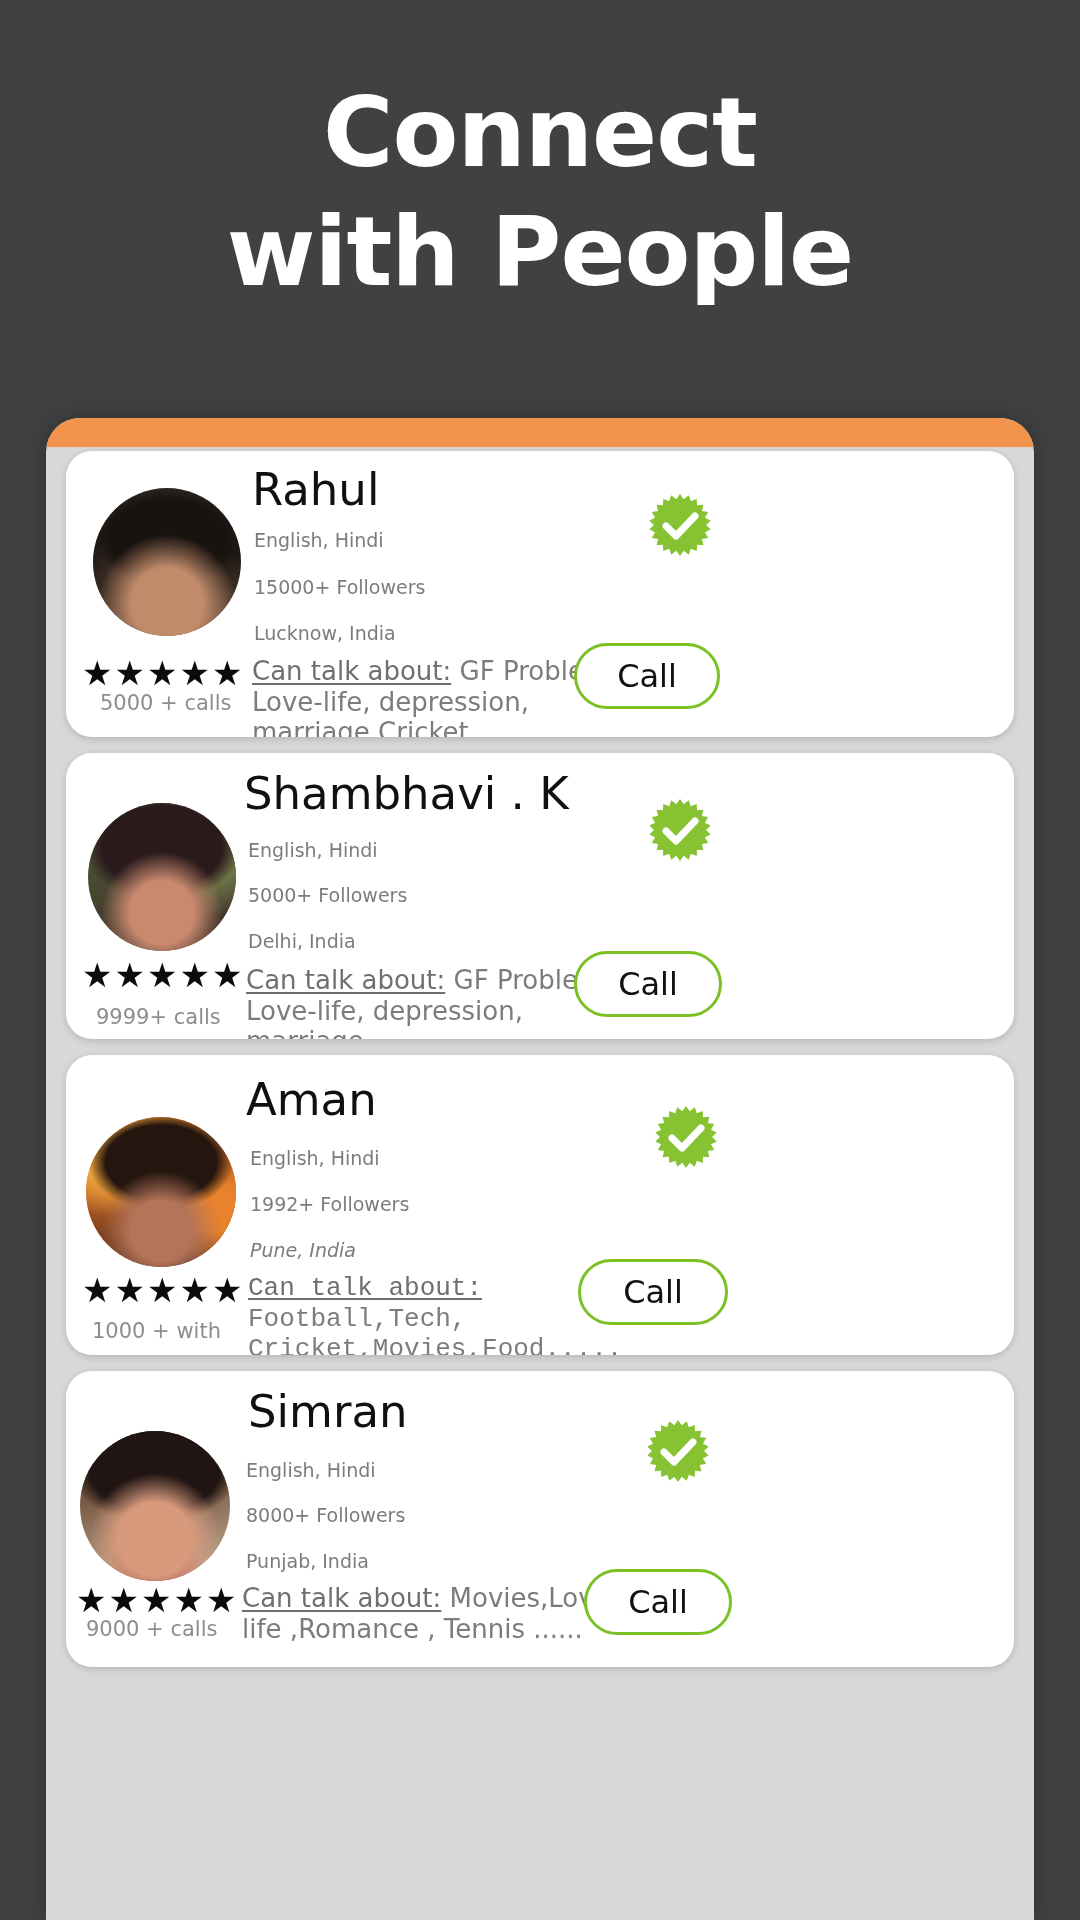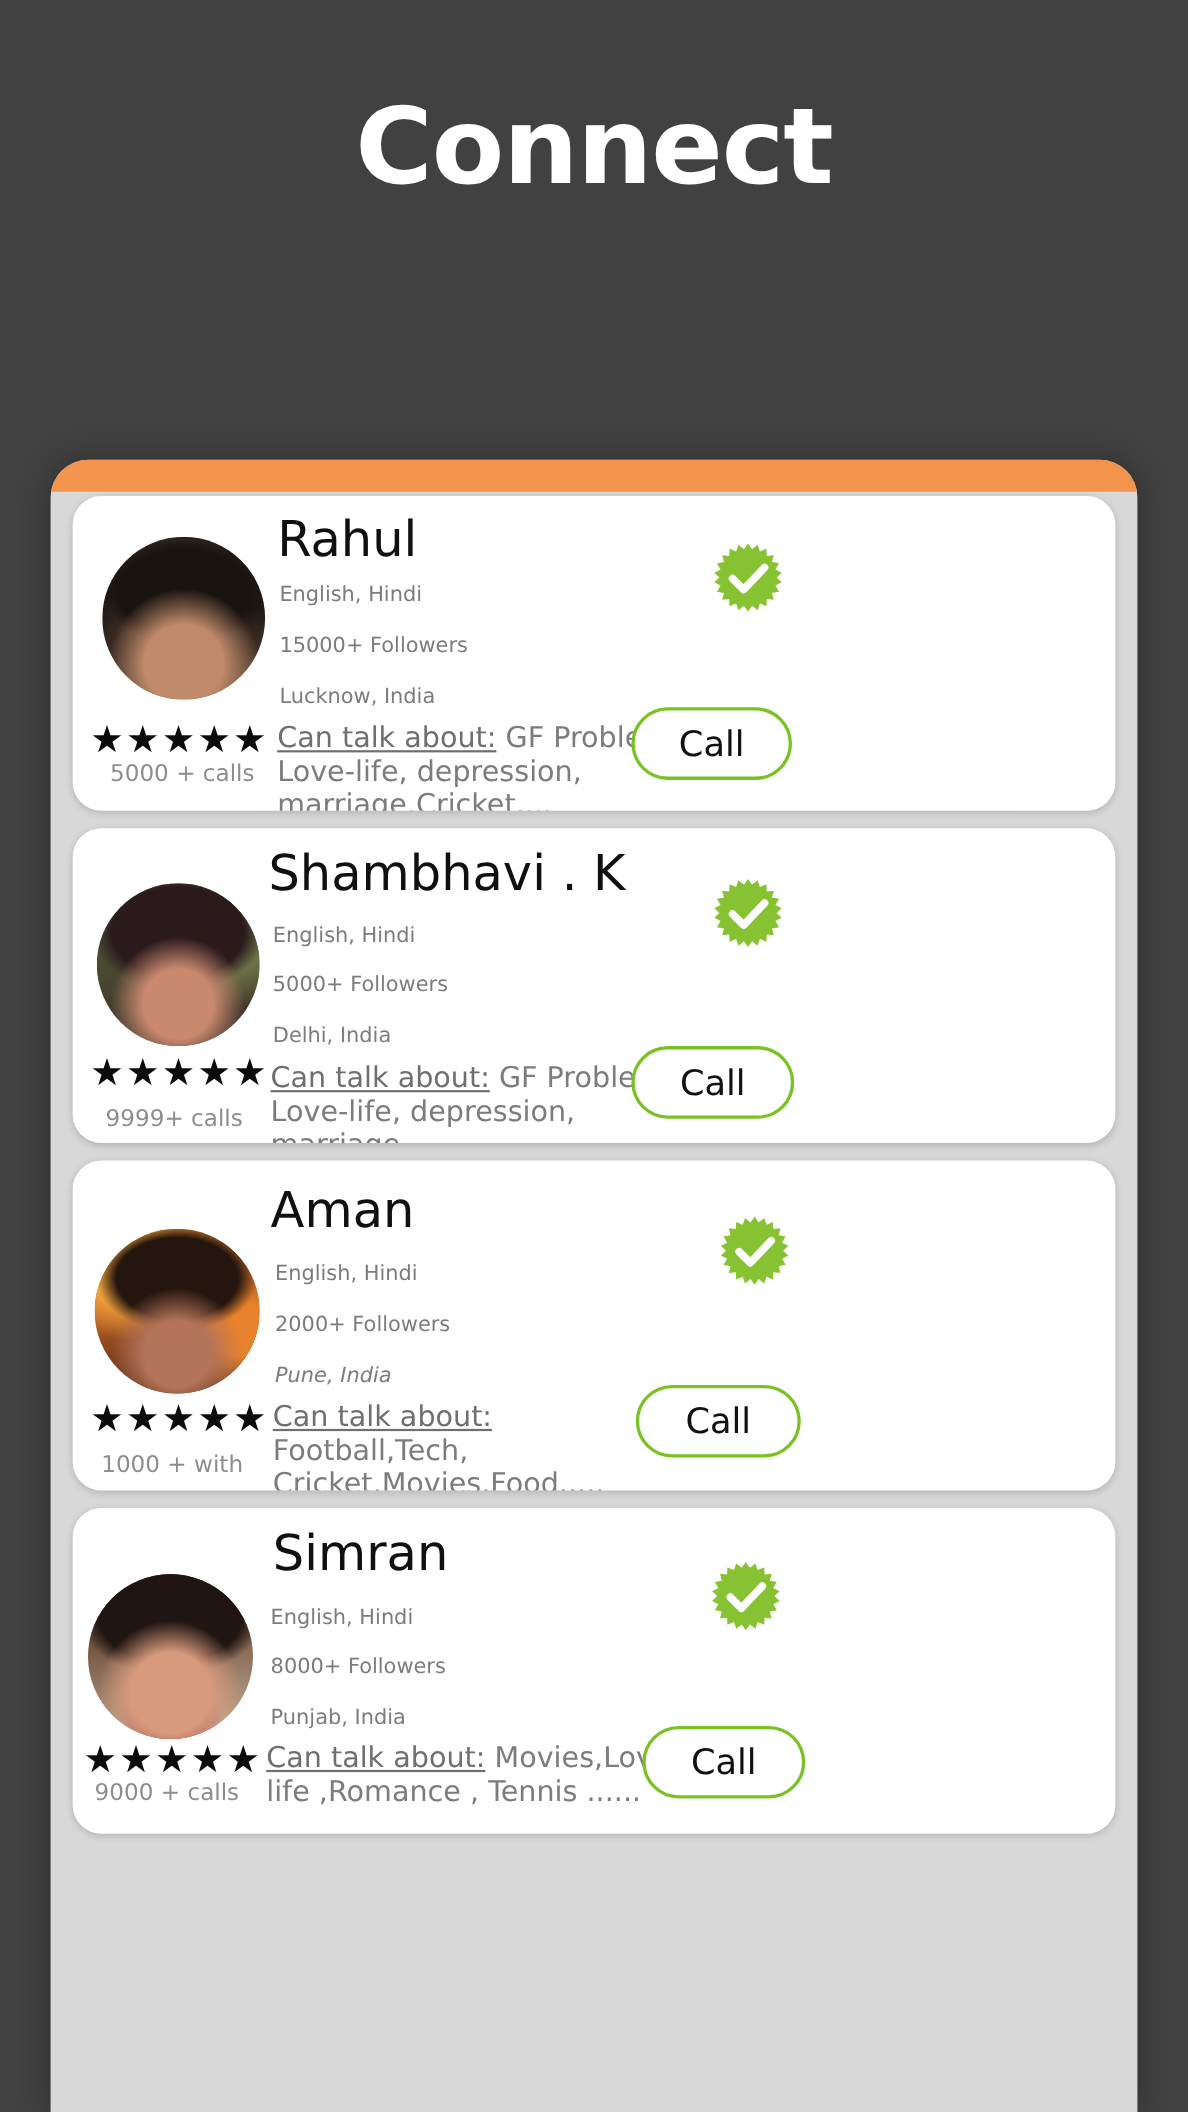--- a/index.html
+++ b/index.html
@@ -136,20 +136,21 @@
     cursor: pointer;
   }
 </style>
 </head>
 <body>
 
 <div class="screen">
 
   <div class="headline">
     <span class="line">Connect</span>
+    <span class="line">with People</span>
   </div>
 
   <div class="phone">
     <div class="phone-topbar"></div>
     <div class="phone-body" id="list" style="padding-top: 4px;">
         <div class="card" style="width: 948px; height: 286px;">
     <div class="card-inner">
       <div class="avatar" style="left:27px;top:37px;width:148px;height:148px;">
         <div class="ph" style="background:
       radial-gradient(circle at 50% 78%, #c08b6b 0 26%, rgba(192,139,107,0) 50%),
@@ -224,25 +225,25 @@
       </div>
 
       <div class="stars" style="left:16px;top:218px;">★★★★★</div>
 
       <div class="calls" style="left:26px;top:264px;">1000 + with</div>
 
       <div class="pname" style="left:180px;top:22px;">Aman</div>
 
       <div class="langs" style="left:184px;top:94px;">English, Hindi</div>
 
-      <div class="followers" style="left:184px;top:140px;">2000+  Followers</div>
+      <div class="followers" style="left:184px;top:140px;">1992+  Followers</div>
 
       <div class="location" style="left:184px;top:186px;font-style:italic;">Pune, India</div>
 
-      <div class="talk" style="left:182px;top:218px;width:380px;"><span class="tlabel">Can talk about:</span><span> Football,Tech, Cricket,Movies,Food.....</span></div>
+      <div class="talk" style="left:182px;top:218px;width:380px;font-family:Liberation Mono, monospace;"><span class="tlabel">Can talk about:</span><span> Football,Tech, Cricket,Movies,Food.....</span></div>
 
       <div class="verified" style="left:588px;top:50px;"><svg width="64" height="64" viewBox="0 0 64 64">
       <polygon points="32.00,1.00 35.70,6.26 40.73,2.26 42.80,8.35 48.76,5.92 49.03,12.35 55.43,11.70 53.87,17.94 60.20,19.12 56.95,24.67 62.68,27.59 58.00,32.00 62.68,36.41 56.95,39.33 60.20,44.88 53.87,46.06 55.43,52.30 49.03,51.65 48.76,58.08 42.80,55.65 40.73,61.74 35.70,57.74 32.00,63.00 28.30,57.74 23.27,61.74 21.20,55.65 15.24,58.08 14.97,51.65 8.57,52.30 10.13,46.06 3.80,44.88 7.05,39.33 1.32,36.41 6.00,32.00 1.32,27.59 7.05,24.67 3.80,19.12 10.13,17.94 8.57,11.70 14.97,12.35 15.24,5.92 21.20,8.35 23.27,2.26 28.30,6.26" fill="#86c232"></polygon>
       <path d="M18 33 L28 43 L47 23" stroke="#ffffff" stroke-width="7" fill="none" stroke-linecap="round" stroke-linejoin="round"></path>
     </svg></div>
 
       <div class="callbtn" style="left:512px;top:204px;width:150px;height:66px;">Call</div>
     </div>
         </div>
         <div class="card" style="width: 948px; height: 296px;">

